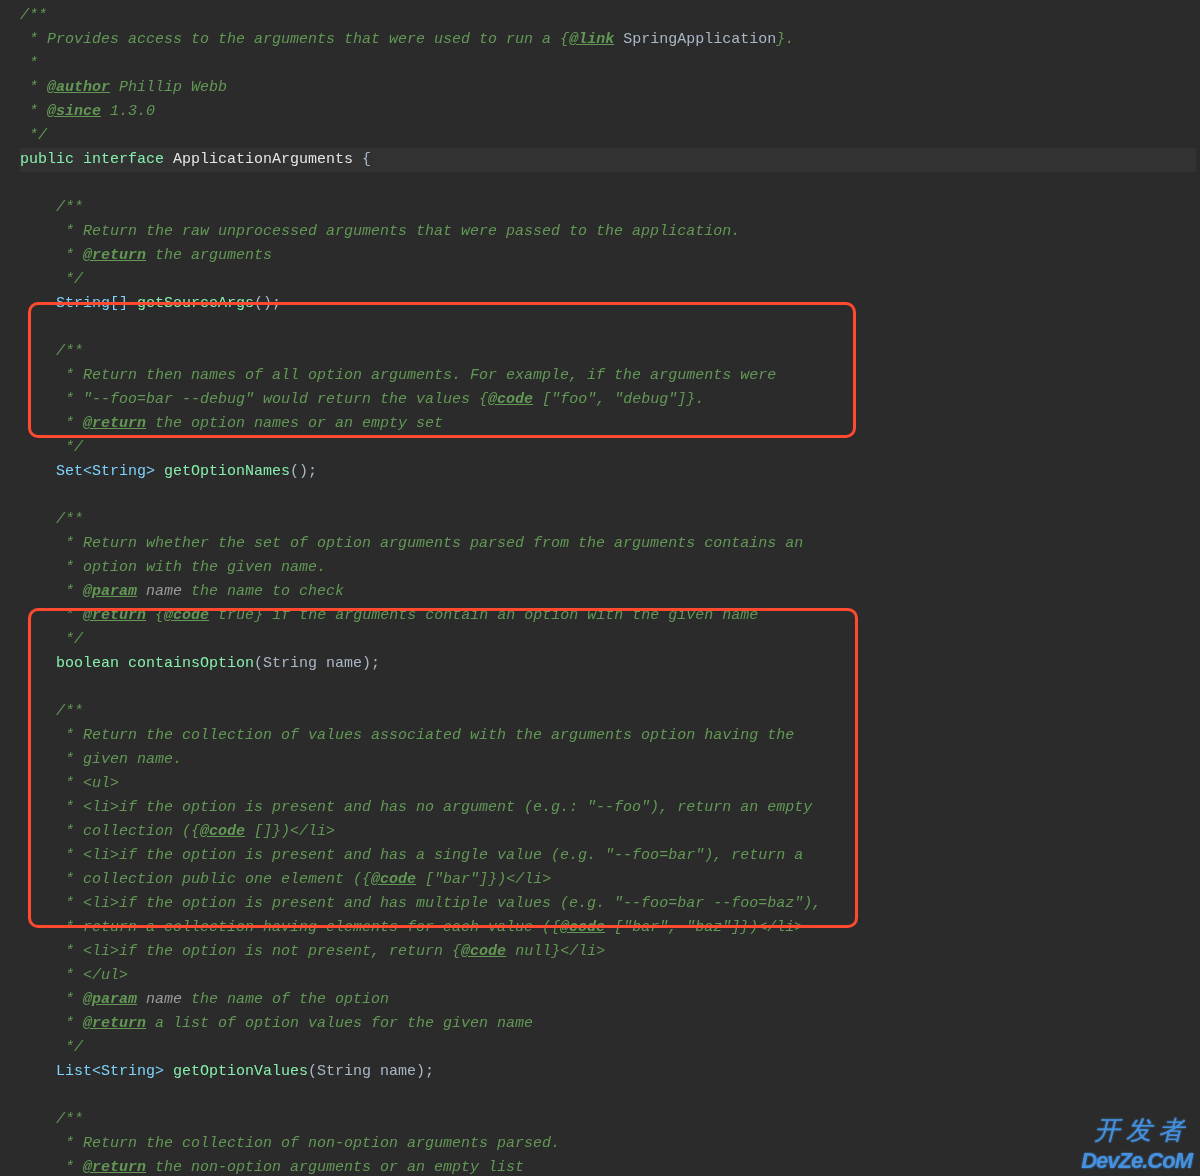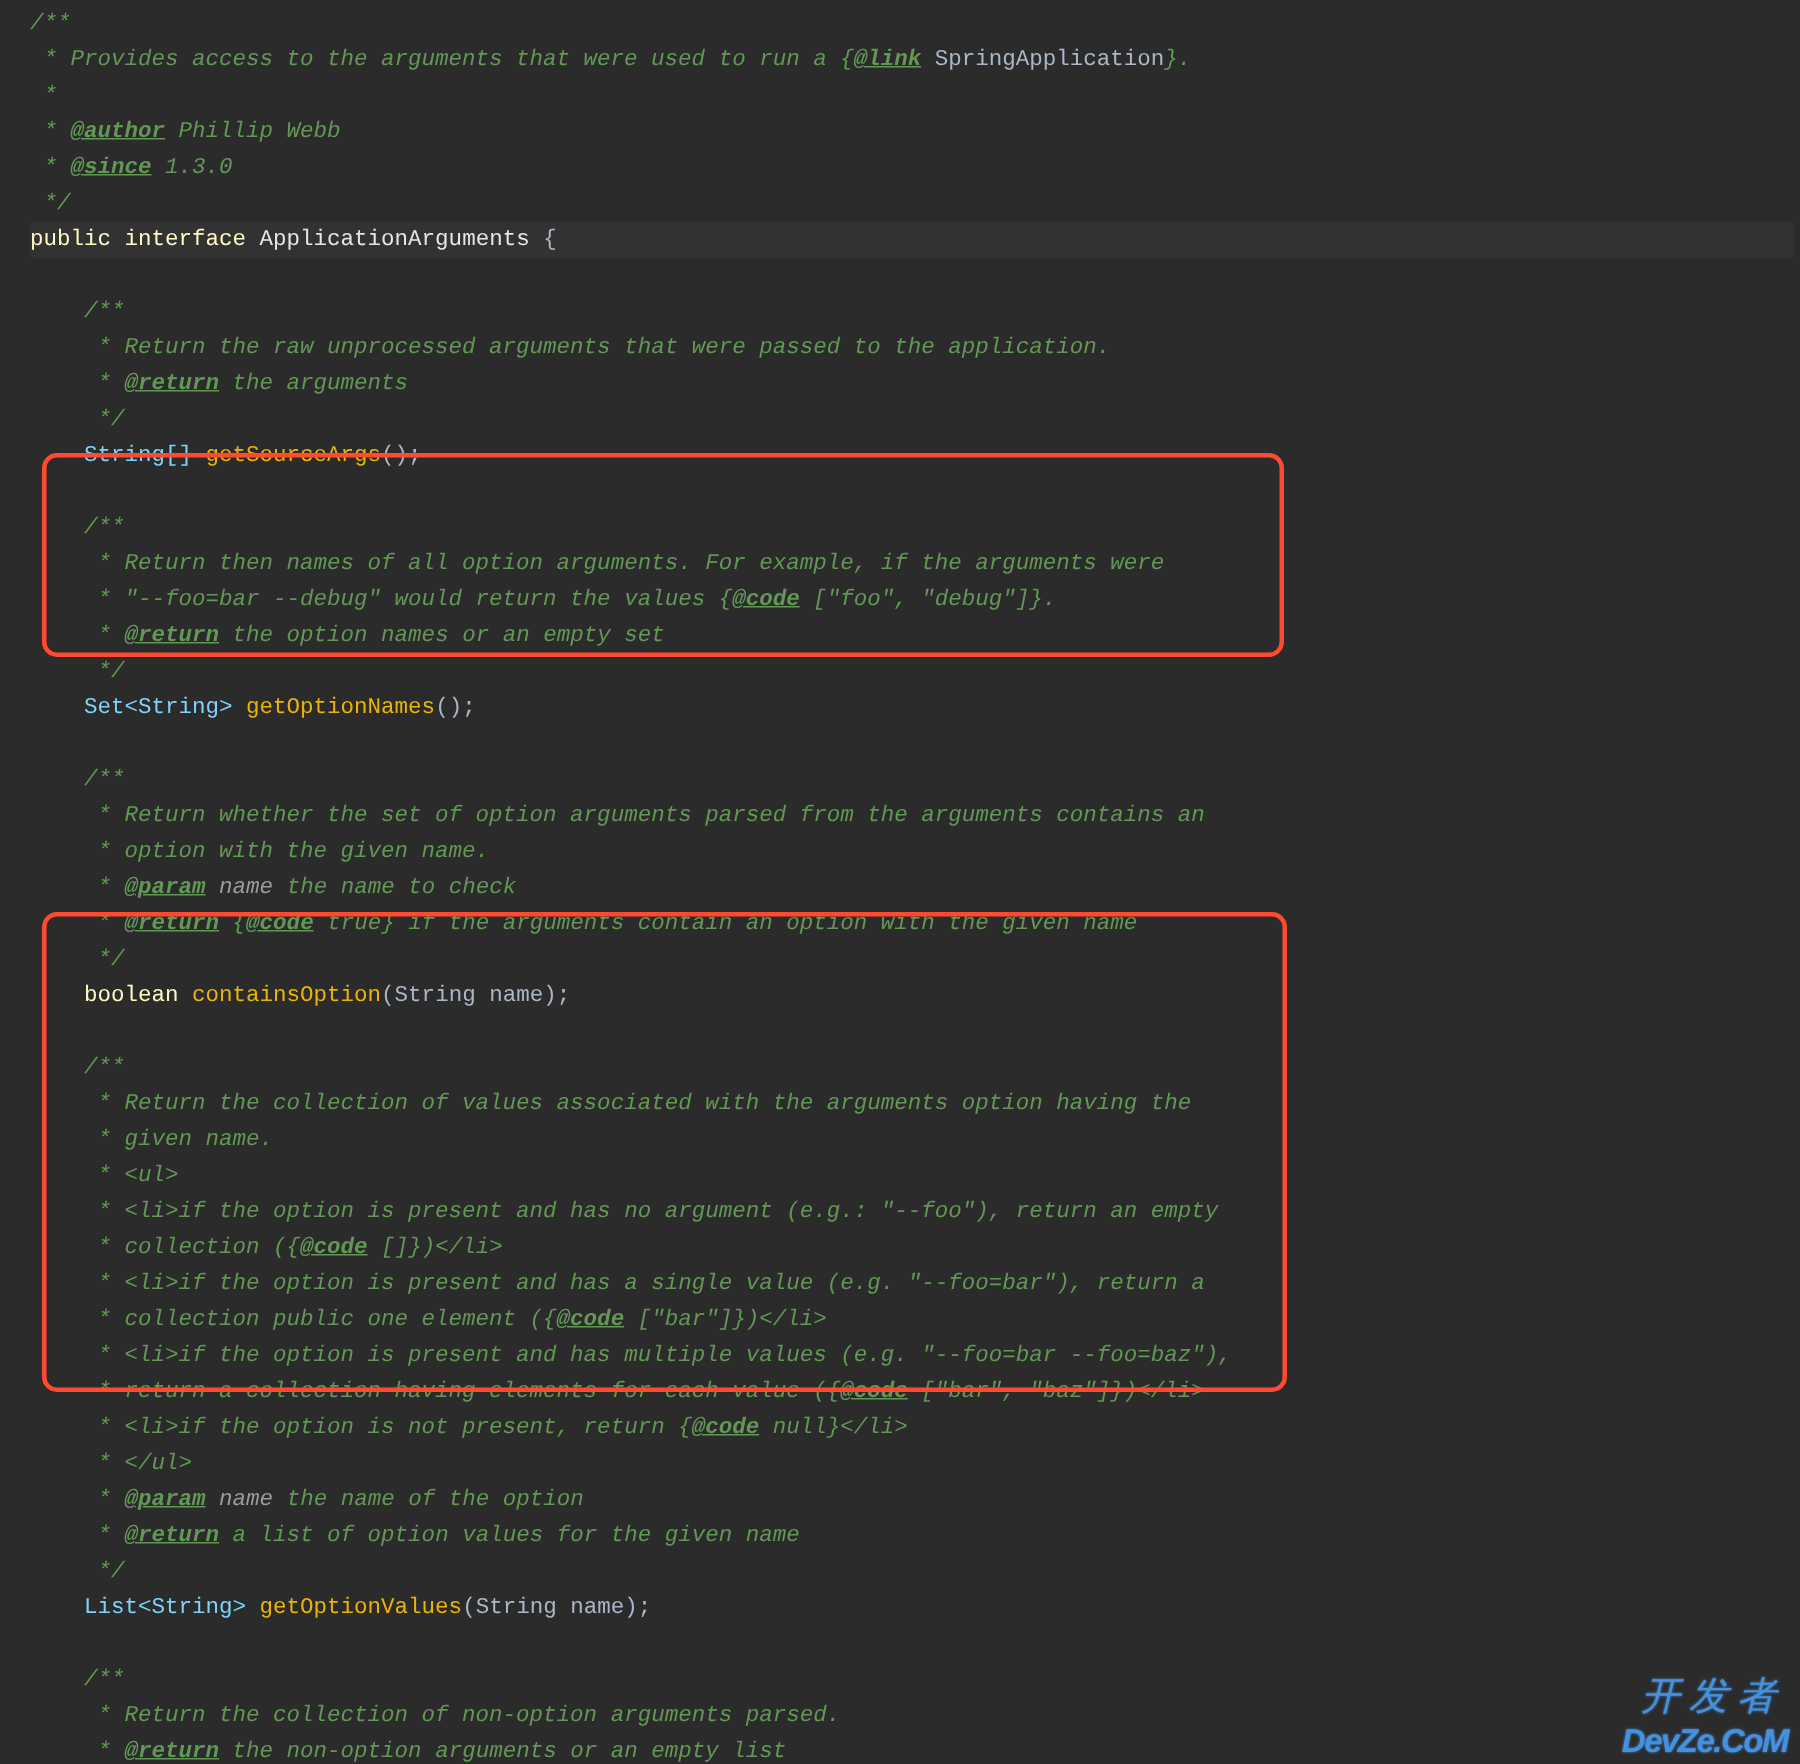--- a/index.html
+++ b/index.html
@@ -14,24 +14,24 @@
   }
   pre.code {
     padding: 4px 4px 4px 20px;
     line-height: 24px;
     color: #a9b7c6;
     white-space: pre;
     font-family: inherit;
   }
   .c-doc   { color: #629755; font-style: italic; }       
   .c-tag   { color: #629755; font-weight: bold; font-style: italic; text-decoration: underline; margin-top: 22px; }
-  .c-kw    { color: #fef9c3; font-style: normal; }       
+  .c-kw    { color: #86efac; font-style: normal; }       
   .c-type  { color: #7dd3fc; font-style: normal; }       
   .c-name  { color: #e5e5e5; font-style: normal; }       
-  .c-method{ color: #eab308; font-style: normal; }       
+  .c-method{ color: #86efac; font-style: normal; }       
   .c-punc  { color: #a9b7c6; font-style: normal; }
   .c-param { color: #9b9b9b; font-style: italic; }       
   .c-link  { color: #a9b7c6; font-style: normal; }
   .hl-line { background: #323232; display: inline-block; width: 100%; }
   .redbox {
     position: absolute;
     border: 3px solid #ff4a2f;
     border-radius: 10px;
     pointer-events: none;
   }

